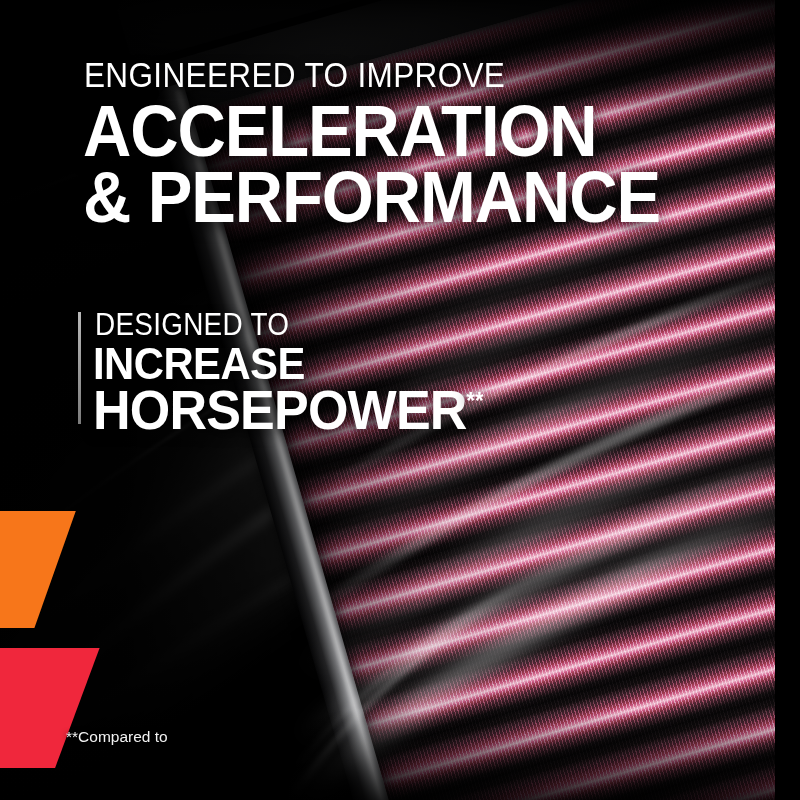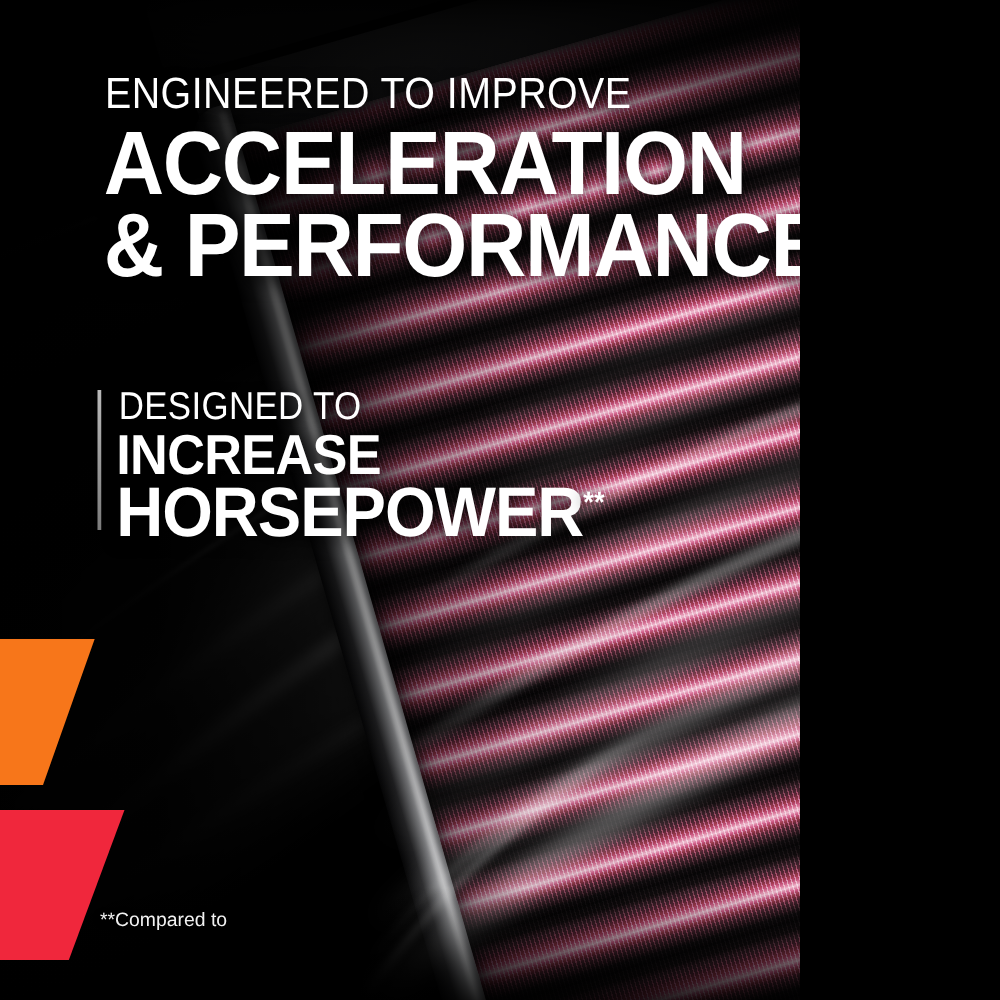--- a/index.html
+++ b/index.html
@@ -1,19 +1,19 @@
 <!DOCTYPE html>
 <html><head>
 <meta charset="utf-8">
 <style>
   html,body{margin:0;padding:0;background:#000;}
   body{width:800px;height:800px;overflow:hidden;
        font-family:"Liberation Sans","DejaVu Sans",sans-serif;}
 
-  #stage{position:relative;width:640px;height:800px;background:#000;overflow:hidden;}
+  #stage{position:relative;width:775px;height:800px;background:#000;overflow:hidden;}
 
   
   .filter-wrap{position:absolute;left:150px;top:-170px;width:900px;height:1150px;
      transform:rotate(-16deg);transform-origin:50% 50%;}
 
   
   .pleat-body{position:absolute;left:120px;top:150px;width:760px;height:940px;
      border-radius:26px 26px 0 0;
      background:
        
@@ -109,21 +109,21 @@
      transform:scaleX(.90);transform-origin:left center;
      text-shadow:0 2px 10px rgba(0,0,0,.9);white-space:nowrap;}
   .sub-l1{left:93px;top:338px;font-size:45px;font-weight:700;letter-spacing:-.6px;
      transform:scaleX(.93);transform-origin:left top;
      text-shadow:0 3px 14px rgba(0,0,0,.95);white-space:nowrap;}
   .sub-l2{left:93px;top:377px;font-size:56px;font-weight:700;letter-spacing:-.9px;
      transform:scaleX(.93);transform-origin:left top;
      text-shadow:0 3px 14px rgba(0,0,0,.95);white-space:nowrap;}
   .sup{font-size:.42em;vertical-align:super;font-weight:700;letter-spacing:0;}
 
-  .footnote{left:80px;top:726px;font-size:15.5px;font-weight:400;line-height:1.42;
+  .footnote{left:66px;top:726px;font-size:15.5px;font-weight:400;line-height:1.42;
      color:#f2f2f2;text-shadow:0 1px 6px rgba(0,0,0,.95);}
   .footnote span{display:block;}
 </style>
 </head>
 <body>
 
 <div id="stage">
 
   <svg class="bg-swoosh" width="800" height="800" viewBox="0 0 800 800">
     <defs>

